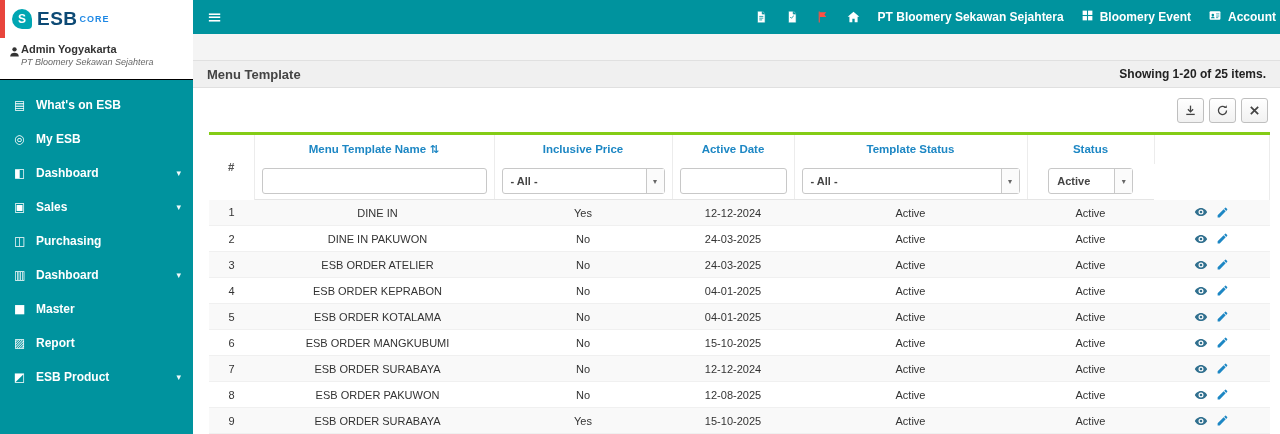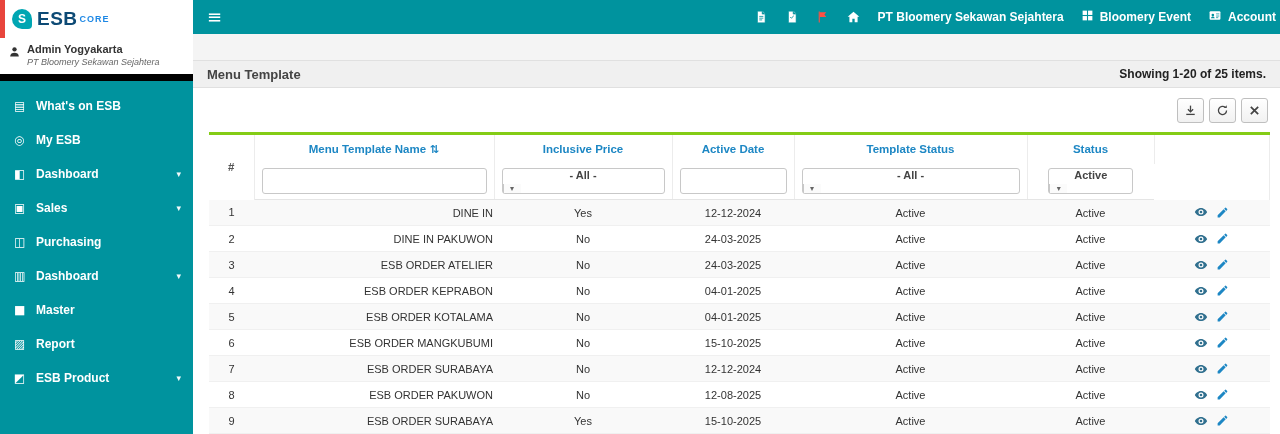--- a/index.html
+++ b/index.html
@@ -10,21 +10,21 @@
     font-family:"Liberation Sans", sans-serif;
   }
   
   .sidebar { width:193px; min-width:193px; background:#00939E; display:flex; flex-direction:column; }
   .logo-bar { background:#fff; height:38px; display:flex; align-items:center; padding-left:12px; position:relative; }
   .red-strip { position:absolute; left:0; top:0; width:5px; height:38px; background:#E8453C; }
   .logo-icon { width:20px; height:20px; border-radius:50% 50% 4px 50%; background:#00A6B2; color:#fff;
     font-weight:bold; font-size:12px; display:flex; align-items:center; justify-content:center; margin-right:5px; }
   .logo-name { font-weight:bold; font-size:19px; color:#0D4A75; letter-spacing:.5px; }
   .logo-suffix { font-weight:bold; font-size:9px; color:#1E88E5; margin-left:2px; letter-spacing:1px; }
-  .user-bar { background:#fff; min-height:42px; display:flex; align-items:flex-start; gap:6px; padding:5px 8px 7px; border-bottom:7px solid #000000; }
+  .user-bar { background:#fff; min-height:42px; display:flex; align-items:flex-start; padding:5px 8px 7px; border-bottom:1px solid #000000; }
   .user-icon { margin-top:1px; }
   .user-name { font-size:11px; font-weight:bold; color:#333; }
   .user-company { font-size:9px; font-style:italic; color:#666; margin-top:2px; }
   .menu { margin-top:8px; display:flex; flex-direction:column; }
   .menu-item { height:34px; display:flex; align-items:center; color:#fff; font-size:12px; font-weight:bold;
     padding:0 12px 0 14px; cursor:pointer; }
   .mi-icon { width:22px; font-size:12px; font-family:"DejaVu Sans", sans-serif; }
   .mi-label { flex:1; }
   .mi-chev { font-size:9px; opacity:.95; font-family:"DejaVu Sans", sans-serif; }
   
@@ -49,28 +49,28 @@
     font-size:11px; color:#333; }
   thead tr.head th { height:30px; color:#1D87C4; font-weight:bold; font-size:11.5px;
     border-right:1px solid #ECECEC; border-top:3px solid #84cc16; }
   thead th:last-child { border-right:none; }
   thead tr.head th.col-no { color:#555; }
   .sort { color:#1D87C4; margin-left:4px; font-size:11px; font-family:"DejaVu Sans", sans-serif; }
   thead tr.filters th { height:36px; border-right:1px solid #ECECEC; border-bottom:1px solid #E5E5E5; padding:0 7px; }
   thead tr.filters th:last-child { border-right:none; }
   input.filter { width:100%; height:26px; border:1px solid #C8C8C8; border-radius:3px; padding:0 6px; font-size:11px; }
   .select { height:26px; border:1px solid #C8C8C8; border-radius:3px; background:#fff; display:flex; align-items:center;
-    font-size:11px; color:#444; cursor:pointer;flex-direction:column; }
+    font-size:11px; color:#444; cursor:pointer; }
   .select .val { flex:1; padding:0 8px; text-align:left; overflow:hidden; }
   .select .caret { width:18px; align-self:stretch; border-left:1px solid #C8C8C8; display:flex; align-items:center;
     justify-content:center; color:#666; font-size:8px; background:#FBFBFB; font-family:"DejaVu Sans", sans-serif; }
   .select.status { width:85px; margin:0 auto; }
   tbody td { height:26px; border-bottom:1px solid #F0F0F0; text-align:center; overflow:hidden; white-space:nowrap; }
   tbody tr:nth-child(odd) { background:#F9F9F9; }
-  tbody td.l { text-align:right; padding-left:8px; }
+  tbody td.l { text-align:center; padding-left:8px; }
   .act { display:inline-flex; margin:0 4px; cursor:pointer; vertical-align:middle; }
 </style>
 </head>
 <body>
 
 <aside class="sidebar">
   <div class="logo-bar">
     <span class="red-strip"></span>
     <span class="logo-icon">S</span>
     <span class="logo-name">ESB</span>

